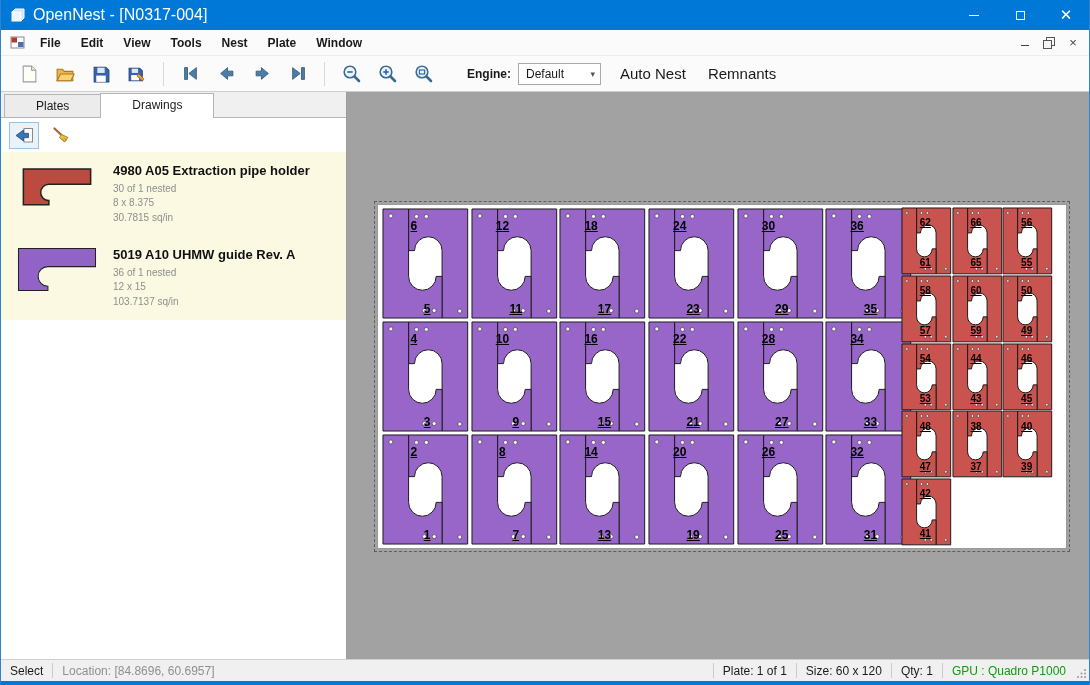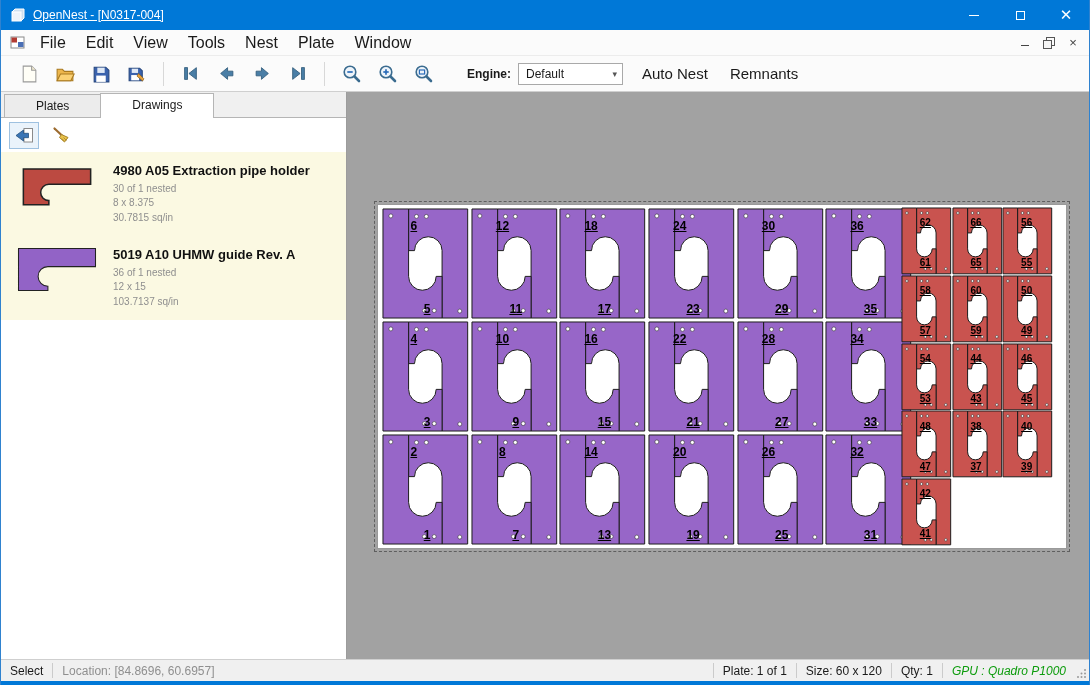--- a/index.html
+++ b/index.html
@@ -5,41 +5,41 @@
   * { margin:0; padding:0; box-sizing:border-box; }
   html,body { width:1090px; height:685px; overflow:hidden; }
   body { font-family:"Liberation Sans", sans-serif; font-size:12px; background:#fff; color:#1a1a1a; }
 
   .window { width:1090px; height:685px; display:flex; flex-direction:column; overflow:hidden;
             border-left:1px solid #2f82cf; border-right:1px solid #2f82cf; }
 
   
   .titlebar { height:30px; background:#0078d7; color:#fff; display:flex; align-items:center; flex:none; }
   .app-icon { margin:0 7px 0 9px; display:flex; }
-  .titlebar-title { font-size:12px;text-decoration:underline; }
+  .titlebar-title { font-size:16px; }
   .title-controls { margin-left:auto; display:flex; align-self:stretch; }
   .tc { width:46px; display:flex; align-items:center; justify-content:center; color:#fff; font-size:15px; }
   .min-glyph { width:10px; height:1px; background:#fff; display:block; }
   .max-glyph { width:9px; height:9px; border:1px solid #fff; display:block; }
 
   
   .menubar { height:26px; background:#fbfbfb; display:flex; align-items:center; flex:none; border-bottom:1px solid #ececec; }
   .mdi-doc-icon { margin:0 4px 0 9px; display:flex; }
   .menubar-items { display:flex; align-items:center; }
-  .menu-item { padding:0 10px; height:22px; line-height:22px; font-size:16px; cursor:default; }
+  .menu-item { padding:0 10px; height:22px; line-height:22px; font-size:12px; cursor:default;font-weight:bold; }
   .mdi-controls { margin-left:auto; display:flex; align-items:center; gap:2px; padding-right:5px; }
   .mdi-btn { width:22px; height:18px; display:flex; align-items:center; justify-content:center; color:#444; font-size:13px; }
   .mdi-min { width:8px; height:1px; background:#444; display:block; margin-top:6px; }
 
   
   .toolbar { height:36px; background:#fbfbfb; border-bottom:1px solid #cfcfcf; display:flex; align-items:center; padding-left:10px; flex:none; }
   .tb-btn { width:36px; height:30px; display:flex; align-items:center; justify-content:center; border:1px solid transparent; }
   .tb-sep { width:1px; height:24px; background:#d8d8d8; margin:0 8px; }
   .engine-label { font-weight:bold; margin:0 7px 0 26px; }
-  .combo { width:105px; height:22px; border:1px solid #a9a9a9; background:#fff; display:flex; align-items:center; padding-left:7px; }
+  .combo { width:83px; height:22px; border:1px solid #a9a9a9; background:#fff; display:flex; align-items:center; padding-left:7px; }
   .combo-arrow { margin-left:auto; padding:0 5px; color:#555; font-size:9px; }
   .flat-btn { padding:0 10px; height:28px; display:flex; align-items:center; font-size:15px; border:1px solid transparent; }
   .flat-btn.first { margin-left:8px; }
 
   
   .main { flex:1; display:flex; min-height:0; }
 
   .left-panel { width:346px; flex:none; background:#fff; border-right:1px solid #9c9c9c; display:flex; flex-direction:column; }
   .tab-strip { height:26px; background:#f0f0f0; display:flex; align-items:flex-end; padding-left:3px; border-bottom:1px solid #b5b5b5; flex:none; }
   .tab { height:23px; line-height:22px; padding:0 31px; font-size:12px; background:#ececec; border:1px solid #b5b5b5; border-bottom:none; margin-right:-1px; cursor:default; }
@@ -725,21 +725,21 @@
     <div class="sb-sep"></div>
     <div class="sb-item sb-location">Location: [84.8696, 60.6957]</div>
     <div class="sb-spacer"></div>
     <div class="sb-sep"></div>
     <div class="sb-item">Plate: 1 of 1</div>
     <div class="sb-sep"></div>
     <div class="sb-item">Size: 60 x 120</div>
     <div class="sb-sep"></div>
     <div class="sb-item">Qty: 1</div>
     <div class="sb-sep"></div>
-    <div class="sb-item" style="color: rgb(13, 156, 13); font-style: italic;">GPU : Quadro P1000</div>
+    <div class="sb-item" style="color: rgb(13, 156, 13);">GPU : Quadro P1000</div>
     <div class="sb-grip">
       <svg width="11" height="11" viewBox="0 0 11 11">
         <circle cx="9" cy="2" r="1" fill="#9a9a9a"></circle>
           <circle cx="9" cy="5.5" r="1" fill="#9a9a9a"></circle>
         <circle cx="5.5" cy="5.5" r="1" fill="#9a9a9a"></circle>
           <circle cx="9" cy="9" r="1" fill="#9a9a9a"></circle>
         <circle cx="5.5" cy="9" r="1" fill="#9a9a9a"></circle>
           <circle cx="2" cy="9" r="1" fill="#9a9a9a"></circle>
       </svg>
     </div>

